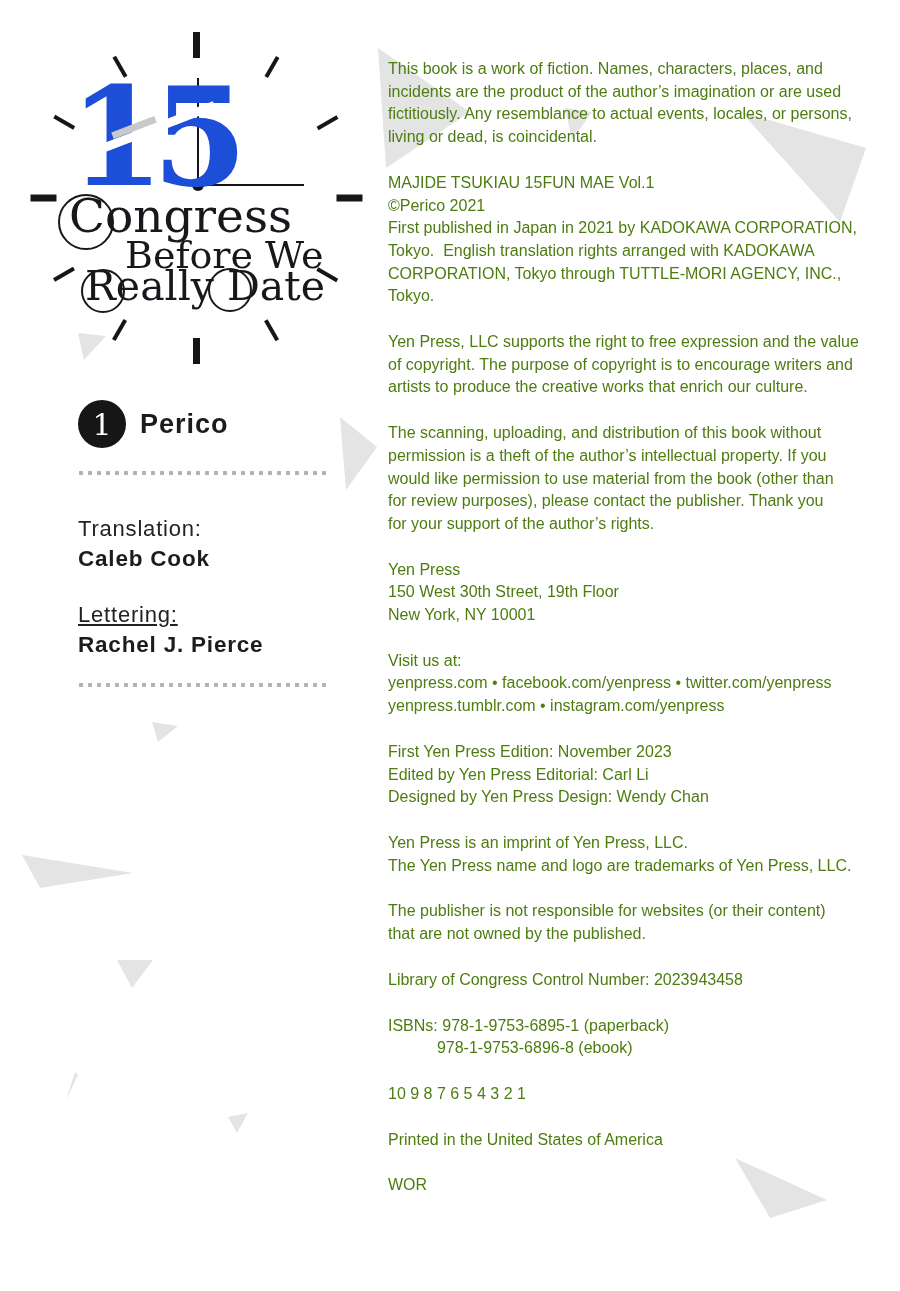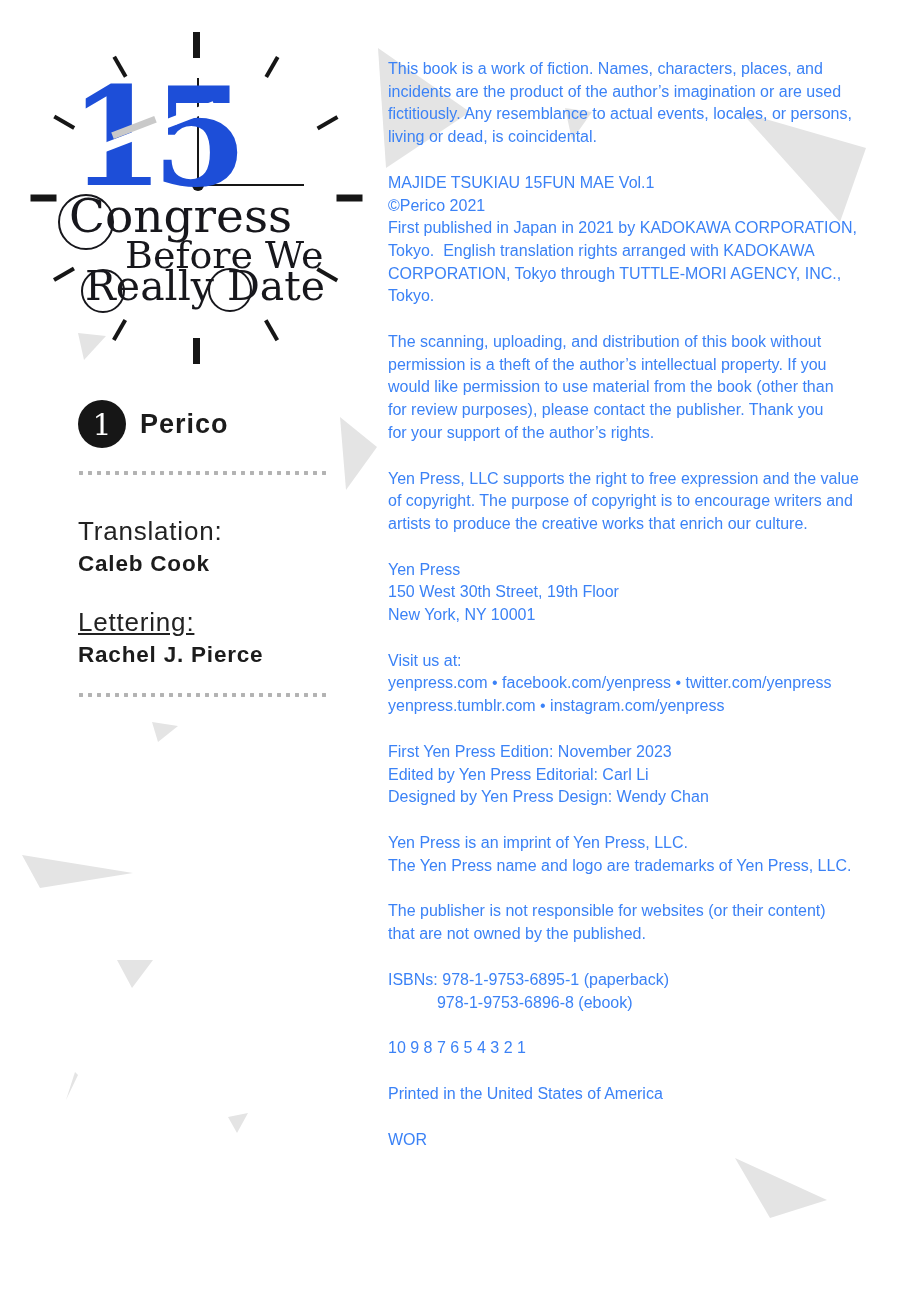--- a/index.html
+++ b/index.html
@@ -40,26 +40,26 @@
   .credits{position:absolute;left:78px;top:400px;width:260px;color:#1c1c1c;}
   .vol-row{display:flex;align-items:center;gap:14px;}
   .vol-badge{width:48px;height:48px;border-radius:50%;background:#161616;color:#fff;
     display:flex;align-items:center;justify-content:center;
     font-family:"DejaVu Serif",serif;font-size:30px;}
   .author{font-size:27px;font-weight:700;letter-spacing:1px;}
   .dots{height:6px;background-image:radial-gradient(circle at 3px 3px,#b3b3b3 2.1px,transparent 2.5px);
     background-size:9px 6px;background-repeat:repeat-x;}
   .dots1{margin-top:22px;width:250px;}
   .dots2{margin-top:24px;width:250px;}
-  .cred-label{margin-top:40px;font-size:26px;letter-spacing:0.8px;color:#222;}
+  .cred-label{margin-top:40px;font-size:22px;letter-spacing:0.8px;color:#222;}
   .cred-name{margin-top:4px;font-size:22.5px;font-weight:700;letter-spacing:0.8px;}
   .cred-label.second{margin-top:30px;text-decoration:underline;}
   
   .colophon{position:absolute;left:388px;top:58px;width:500px;font-size:16px;
-    line-height:22.7px;color:#3b82f6;}
+    line-height:22.7px;color:#4d7c0f;}
   .colophon p{margin:0 0 23px 0;white-space:pre-wrap;}
 </style>
 </head>
 <body>
 
 <div>
   <div class="tri" style="left:375px;top:45px;width:100px;height:128px;clip-path:polygon(3px 3px,95px 67px,11px 123px);position:absolute;"></div>
   <div class="tri" style="left:562px;top:105px;width:34px;height:40px;clip-path:polygon(3px 3px,30px 7px,10px 35px);position:absolute;"></div>
   <div class="tri" style="left:738px;top:109px;width:132px;height:117px;clip-path:polygon(3px 3px,128px 39px,102px 113px);position:absolute;"></div>
   <div class="tri" style="left:337px;top:414px;width:44px;height:80px;clip-path:polygon(3px 3px,40px 33px,9px 76px);position:absolute;"></div>
@@ -118,39 +118,40 @@
 <div class="colophon">
   <p>This book is a work of fiction. Names, characters, places, and
 incidents are the product of the author’s imagination or are used
 fictitiously. Any resemblance to actual events, locales, or persons,
 living or dead, is coincidental.</p>
   <p>MAJIDE TSUKIAU 15FUN MAE Vol.1
 ©Perico 2021
 First published in Japan in 2021 by KADOKAWA CORPORATION,
 Tokyo.  English translation rights arranged with KADOKAWA
 CORPORATION, Tokyo through TUTTLE-MORI AGENCY, INC., Tokyo.</p>
+  <p>Yen Press, LLC supports the right to free expression and the value
+of copyright. The purpose of copyright is to encourage writers and
+artists to produce the creative works that enrich our culture.</p>
   <p>The scanning, uploading, and distribution of this book without
 permission is a theft of the author’s intellectual property. If you
 would like permission to use material from the book (other than
 for review purposes), please contact the publisher. Thank you
 for your support of the author’s rights.</p>
-  <p>Yen Press, LLC supports the right to free expression and the value
-of copyright. The purpose of copyright is to encourage writers and
-artists to produce the creative works that enrich our culture.</p>
   <p>Yen Press
 150 West 30th Street, 19th Floor
 New York, NY 10001</p>
   <p>Visit us at:
 yenpress.com • facebook.com/yenpress • twitter.com/yenpress
 yenpress.tumblr.com • instagram.com/yenpress</p>
   <p>First Yen Press Edition: November 2023
 Edited by Yen Press Editorial: Carl Li
 Designed by Yen Press Design: Wendy Chan</p>
   <p>Yen Press is an imprint of Yen Press, LLC.
 The Yen Press name and logo are trademarks of Yen Press, LLC.</p>
   <p>The publisher is not responsible for websites (or their content)
 that are not owned by the published.</p>
+  <p>Library of Congress Control Number: 2023943458</p>
   <p>ISBNs: 978-1-9753-6895-1 (paperback)
            978-1-9753-6896-8 (ebook)</p>
   <p>10 9 8 7 6 5 4 3 2 1</p>
   <p>Printed in the United States of America</p>
   <p>WOR</p>
 </div>
 
 </body></html>

